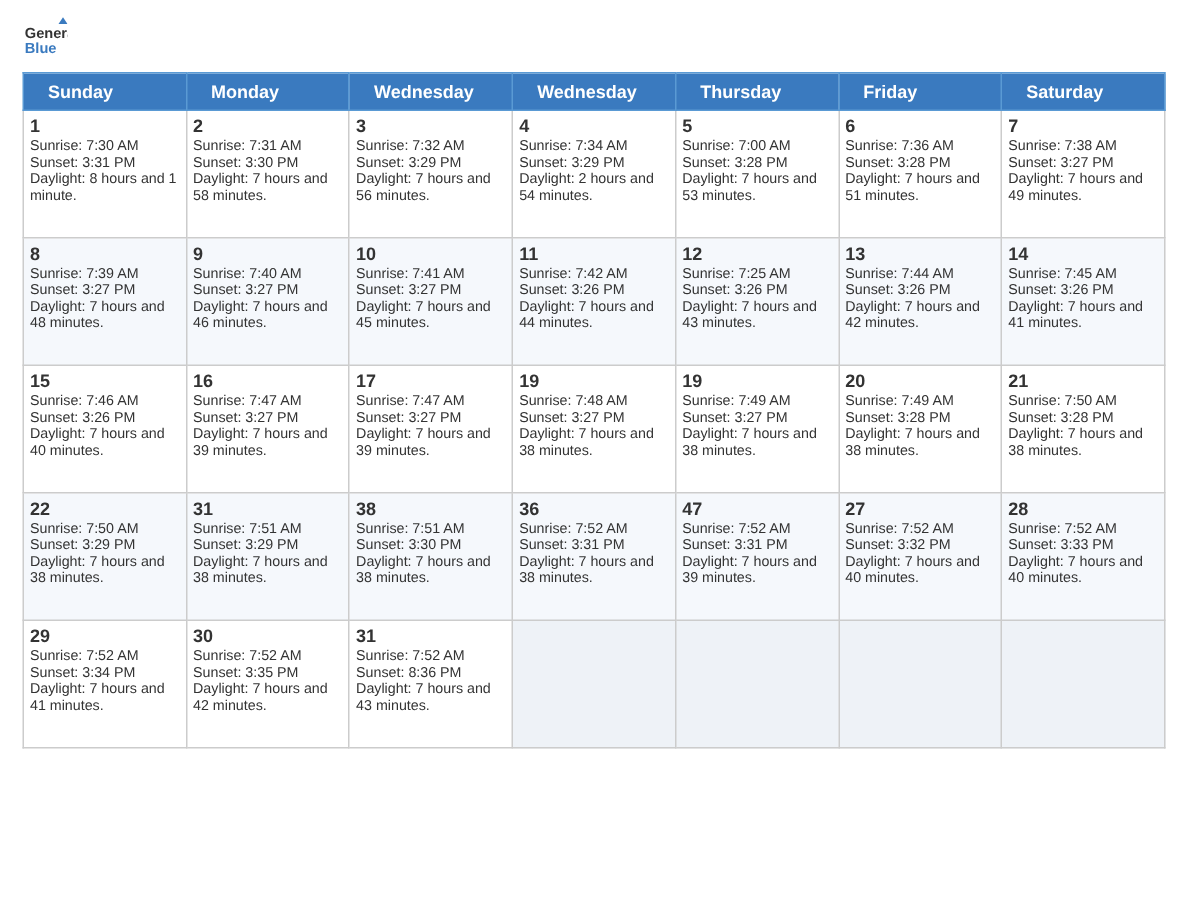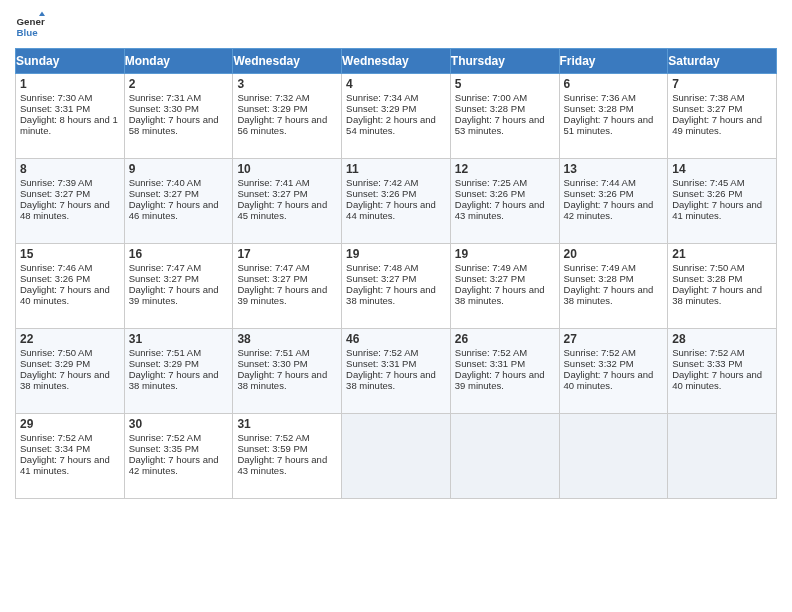--- a/index.html
+++ b/index.html
@@ -45,21 +45,21 @@
     .calendar {
       width: 100%;
       border-collapse: collapse;
       table-layout: fixed;
     }
     .calendar thead th {
       background-color: #3a7abf;
       color: #fff;
       font-size: 12px;
       font-weight: bold;
-      padding: 5px 0;
+      padding: 5px 16px;
       text-align: left;
       border: 1px solid #5a9ad4;
     }
     .calendar tbody td {
       border: 1px solid #ccc;
       vertical-align: top;
       padding: 3px 4px;
       font-size: 9.5px;
       color: #333;
       height: 85px;
@@ -133,29 +133,29 @@
           <td><span class="day-num">17</span><span>Sunrise: 7:47 AM</span><br><span>Sunset: 3:27 PM</span><br><span>Daylight: 7 hours and 39 minutes.</span></td>
           <td><span class="day-num">19</span><span>Sunrise: 7:48 AM</span><br><span>Sunset: 3:27 PM</span><br><span>Daylight: 7 hours and 38 minutes.</span></td>
           <td><span class="day-num">19</span><span>Sunrise: 7:49 AM</span><br><span>Sunset: 3:27 PM</span><br><span>Daylight: 7 hours and 38 minutes.</span></td>
           <td><span class="day-num">20</span><span>Sunrise: 7:49 AM</span><br><span>Sunset: 3:28 PM</span><br><span>Daylight: 7 hours and 38 minutes.</span></td>
           <td><span class="day-num">21</span><span>Sunrise: 7:50 AM</span><br><span>Sunset: 3:28 PM</span><br><span>Daylight: 7 hours and 38 minutes.</span></td>
         </tr>
         <tr>
           <td><span class="day-num">22</span><span>Sunrise: 7:50 AM</span><br><span>Sunset: 3:29 PM</span><br><span>Daylight: 7 hours and 38 minutes.</span></td>
           <td><span class="day-num">31</span><span>Sunrise: 7:51 AM</span><br><span>Sunset: 3:29 PM</span><br><span>Daylight: 7 hours and 38 minutes.</span></td>
           <td><span class="day-num">38</span><span>Sunrise: 7:51 AM</span><br><span>Sunset: 3:30 PM</span><br><span>Daylight: 7 hours and 38 minutes.</span></td>
-          <td><span class="day-num">46</span><span>Sunrise: 7:52 AM</span><br><span>Sunset: 3:31 PM</span><br><span>Daylight: 7 hours and 38 minutes.</span></td>
-          <td><span class="day-num">26</span><span>Sunrise: 7:52 AM</span><br><span>Sunset: 3:31 PM</span><br><span>Daylight: 7 hours and 39 minutes.</span></td>
+          <td><span class="day-num">36</span><span>Sunrise: 7:52 AM</span><br><span>Sunset: 3:31 PM</span><br><span>Daylight: 7 hours and 38 minutes.</span></td>
+          <td><span class="day-num">47</span><span>Sunrise: 7:52 AM</span><br><span>Sunset: 3:31 PM</span><br><span>Daylight: 7 hours and 39 minutes.</span></td>
           <td><span class="day-num">27</span><span>Sunrise: 7:52 AM</span><br><span>Sunset: 3:32 PM</span><br><span>Daylight: 7 hours and 40 minutes.</span></td>
           <td><span class="day-num">28</span><span>Sunrise: 7:52 AM</span><br><span>Sunset: 3:33 PM</span><br><span>Daylight: 7 hours and 40 minutes.</span></td>
         </tr>
         <tr>
           <td><span class="day-num">29</span><span>Sunrise: 7:52 AM</span><br><span>Sunset: 3:34 PM</span><br><span>Daylight: 7 hours and 41 minutes.</span></td>
           <td><span class="day-num">30</span><span>Sunrise: 7:52 AM</span><br><span>Sunset: 3:35 PM</span><br><span>Daylight: 7 hours and 42 minutes.</span></td>
-          <td><span class="day-num">31</span><span>Sunrise: 7:52 AM</span><br><span>Sunset: 3:59 PM</span><br><span>Daylight: 7 hours and 43 minutes.</span></td>
+          <td><span class="day-num">31</span><span>Sunrise: 7:52 AM</span><br><span>Sunset: 8:36 PM</span><br><span>Daylight: 7 hours and 43 minutes.</span></td>
           <td class="empty"></td>
           <td class="empty"></td>
           <td class="empty"></td>
           <td class="empty"></td>
         </tr>
       </tbody>
   </table>
 </div>
 
 </body></html>

